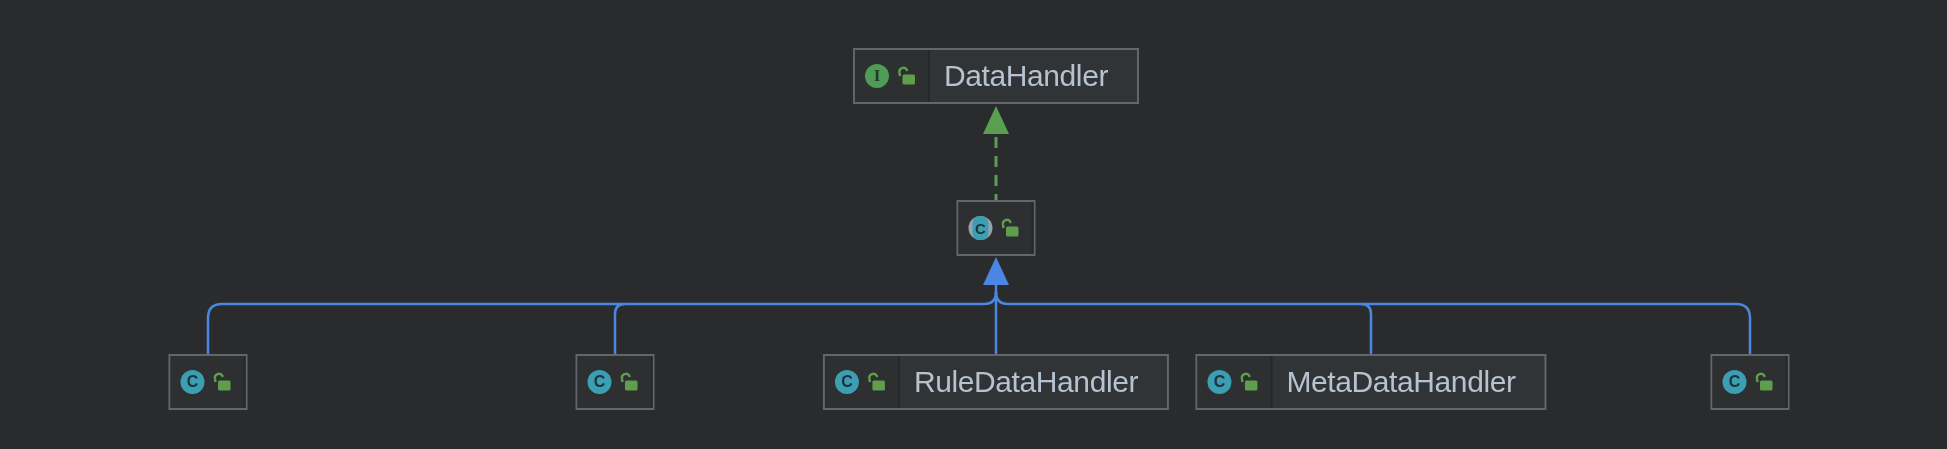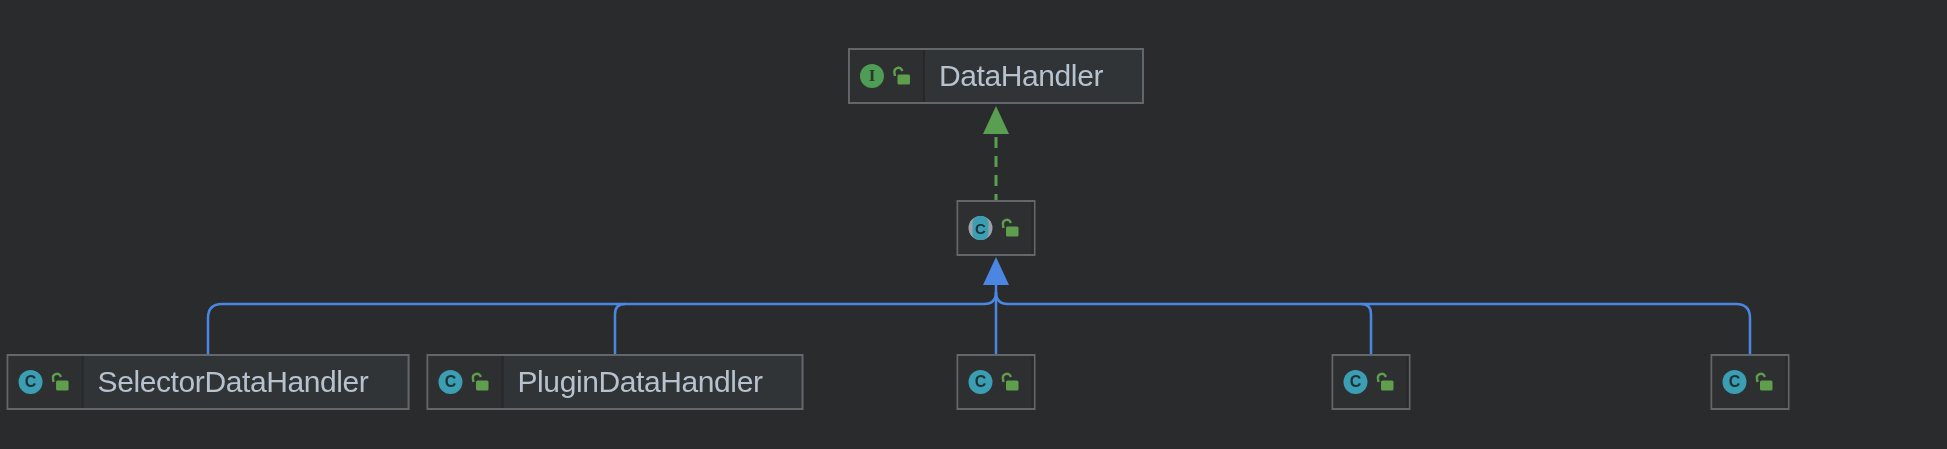--- a/index.html
+++ b/index.html
@@ -35,21 +35,21 @@
     display: flex;
     align-items: center;
     gap: 6px;
     padding: 0 11px 0 10px;
     background: #2d2f31;
     border-right: 2px solid #26282a;
   }
   .name-cell {
     display: flex;
     align-items: center;
-    padding: 0 39px 0 14px;
+    padding: 0 29px 0 14px;
     font-size: 30px;
     letter-spacing: -0.4px;
     color: #b7c2cf;
   }
   .badge {
     width: 24px; height: 24px;
     border-radius: 50%;
     display: flex;
     align-items: center;
     justify-content: center;
@@ -131,52 +131,52 @@
   </div>
 
   <div class="node" style="left:208px; top:354px;">
     <div class="icon-cell">
       <span class="badge class-badge">C</span>
       <svg class="lock-icon" width="22" height="22" viewBox="0 0 22 22">
         <path d="M5 11 L4.4 7.2 A4 4 0 0 1 11.6 4.4 L12.4 6" fill="none" stroke="#5f9e4d" stroke-width="2.4"></path>
         <rect x="7.5" y="9.5" width="12.5" height="10" rx="1.5" fill="#5f9e4d"></rect>
       </svg>
     </div>
-    <div class="name-cell">SelectorDataHandler</div>
   </div>
 
   <div class="node" style="left:615px; top:354px;">
     <div class="icon-cell">
       <span class="badge class-badge">C</span>
       <svg class="lock-icon" width="22" height="22" viewBox="0 0 22 22">
         <path d="M5 11 L4.4 7.2 A4 4 0 0 1 11.6 4.4 L12.4 6" fill="none" stroke="#5f9e4d" stroke-width="2.4"></path>
         <rect x="7.5" y="9.5" width="12.5" height="10" rx="1.5" fill="#5f9e4d"></rect>
       </svg>
     </div>
-    <div class="name-cell">PluginDataHandler</div>
   </div>
 
   <div class="node" style="left:996px; top:354px;">
     <div class="icon-cell">
       <span class="badge class-badge">C</span>
       <svg class="lock-icon" width="22" height="22" viewBox="0 0 22 22">
         <path d="M5 11 L4.4 7.2 A4 4 0 0 1 11.6 4.4 L12.4 6" fill="none" stroke="#5f9e4d" stroke-width="2.4"></path>
         <rect x="7.5" y="9.5" width="12.5" height="10" rx="1.5" fill="#5f9e4d"></rect>
       </svg>
     </div>
+    <div class="name-cell">RuleDataHandler</div>
   </div>
 
   <div class="node" style="left:1371px; top:354px;">
     <div class="icon-cell">
       <span class="badge class-badge">C</span>
       <svg class="lock-icon" width="22" height="22" viewBox="0 0 22 22">
         <path d="M5 11 L4.4 7.2 A4 4 0 0 1 11.6 4.4 L12.4 6" fill="none" stroke="#5f9e4d" stroke-width="2.4"></path>
         <rect x="7.5" y="9.5" width="12.5" height="10" rx="1.5" fill="#5f9e4d"></rect>
       </svg>
     </div>
+    <div class="name-cell">MetaDataHandler</div>
   </div>
 
   <div class="node" style="left:1750px; top:354px;">
     <div class="icon-cell">
       <span class="badge class-badge">C</span>
       <svg class="lock-icon" width="22" height="22" viewBox="0 0 22 22">
         <path d="M5 11 L4.4 7.2 A4 4 0 0 1 11.6 4.4 L12.4 6" fill="none" stroke="#5f9e4d" stroke-width="2.4"></path>
         <rect x="7.5" y="9.5" width="12.5" height="10" rx="1.5" fill="#5f9e4d"></rect>
       </svg>
     </div>

